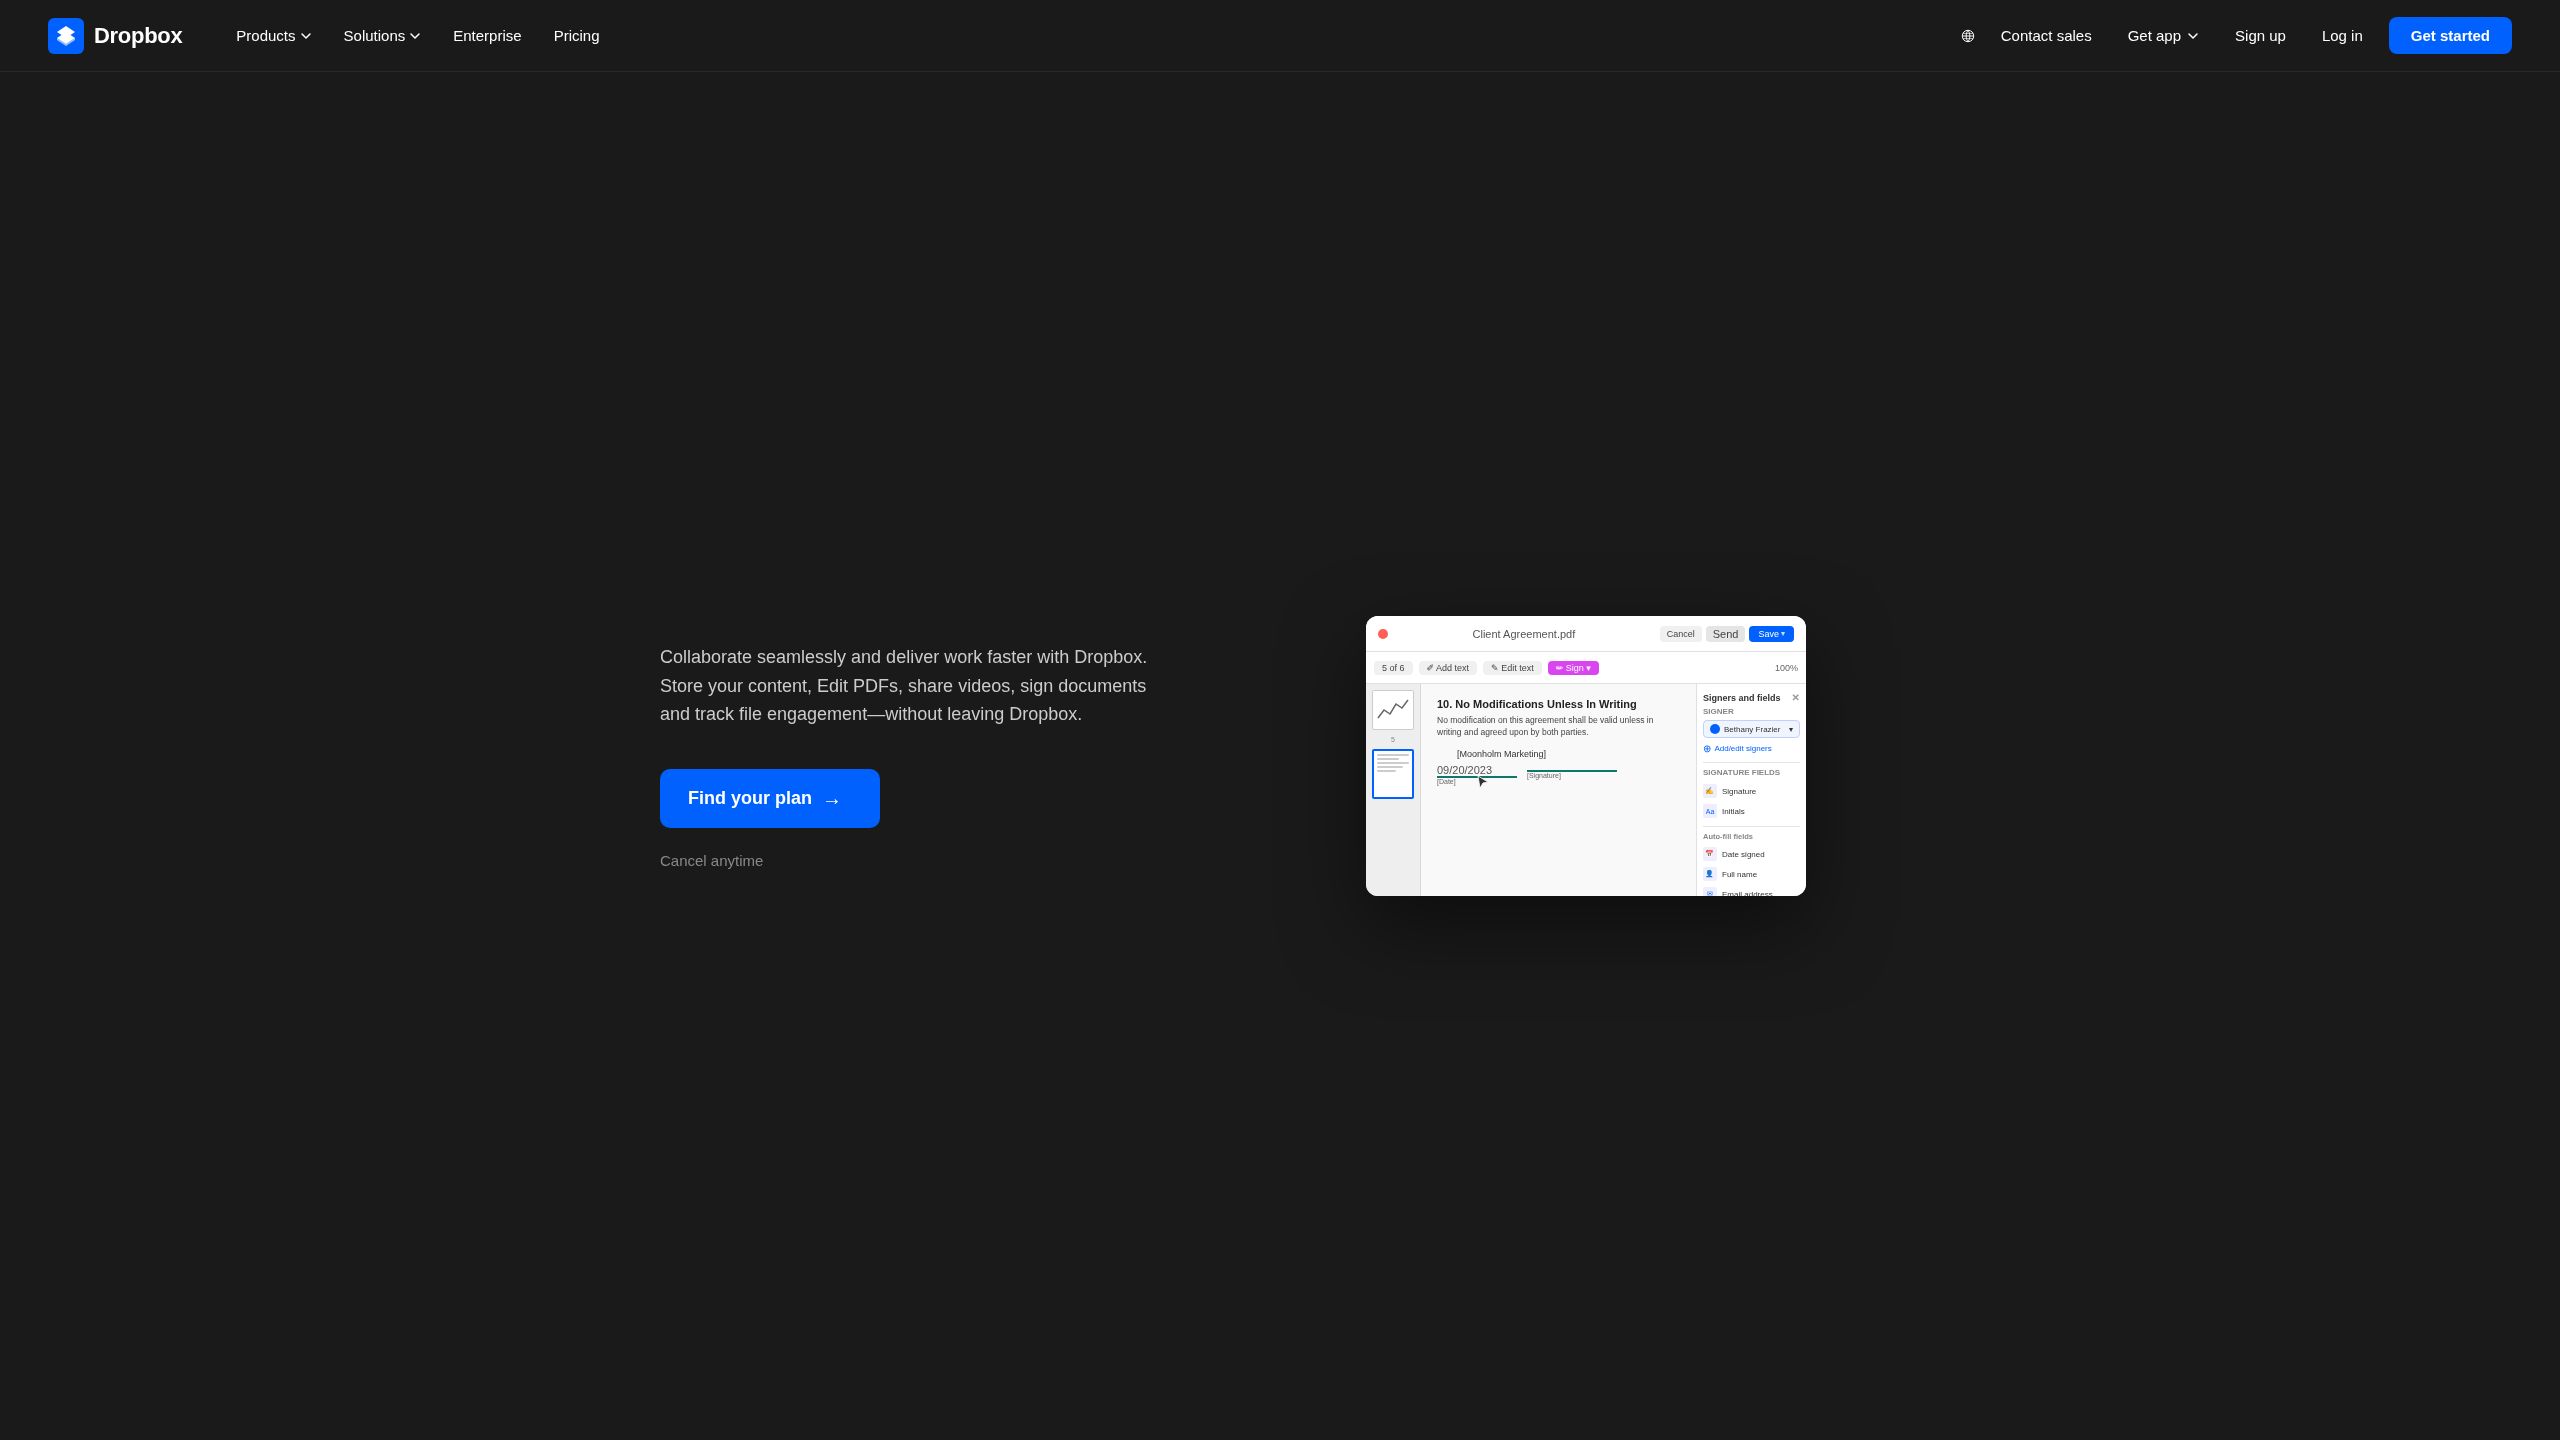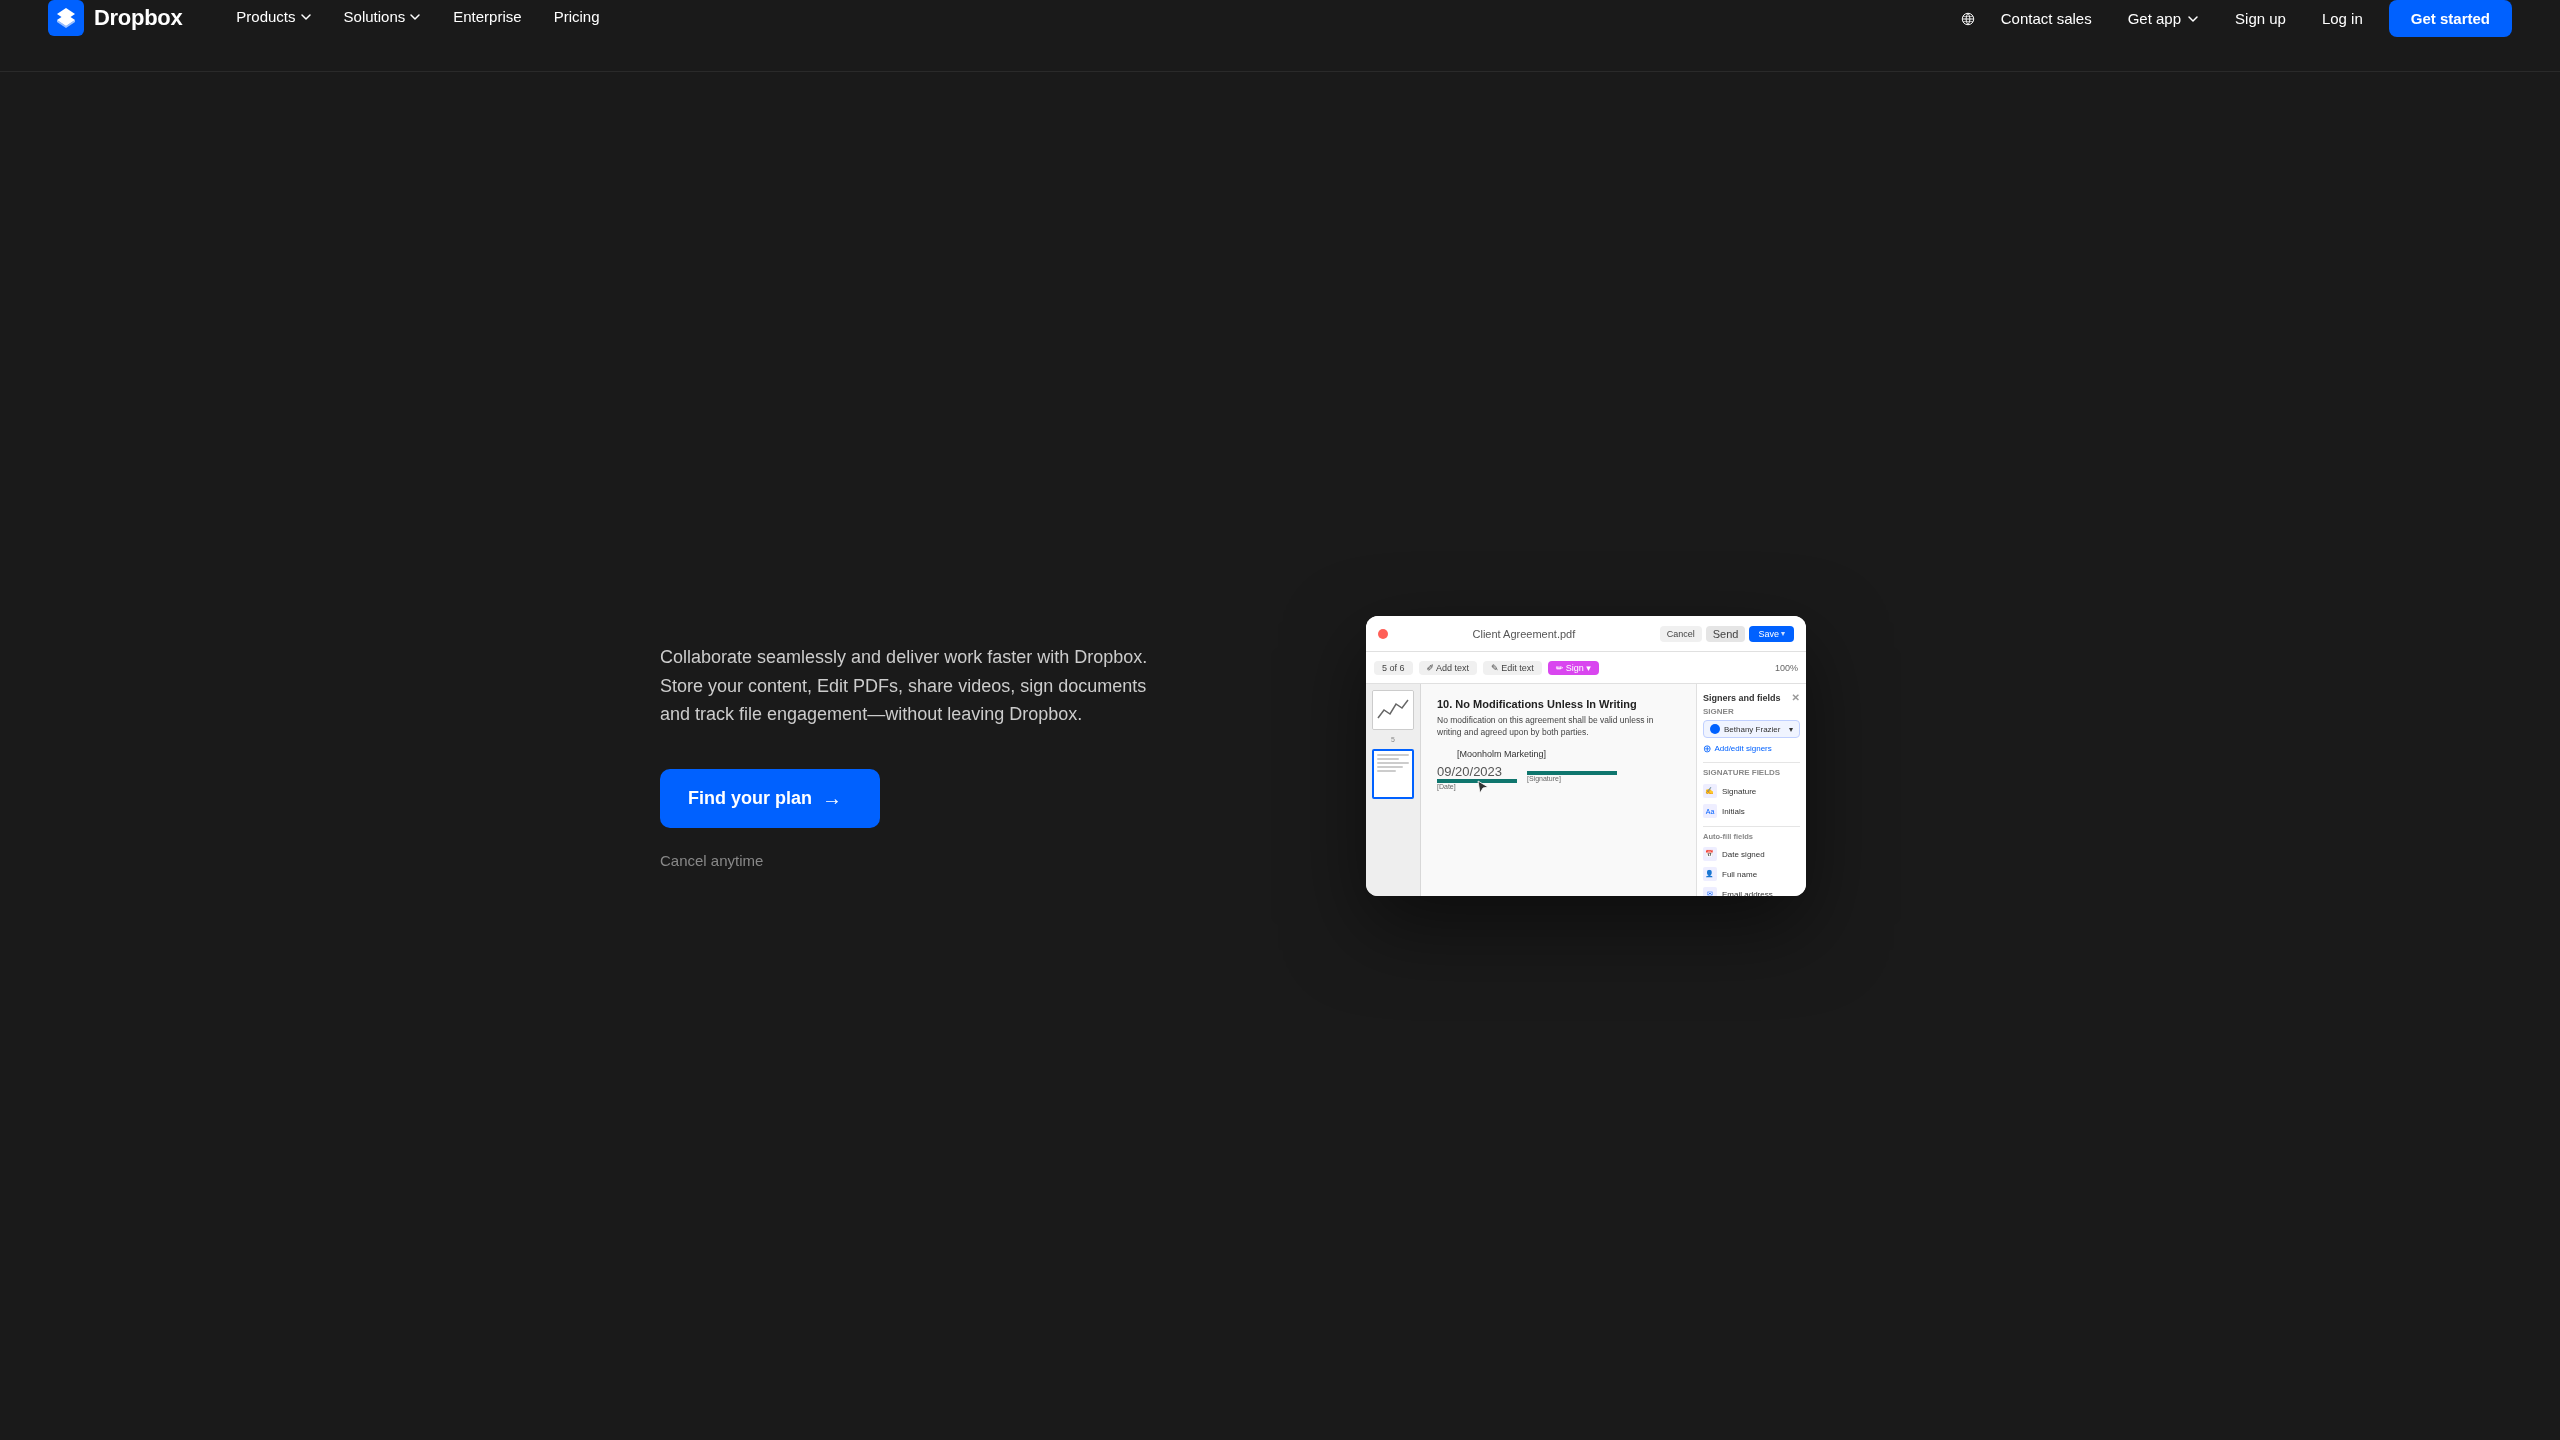--- a/index.html
+++ b/index.html
@@ -8,21 +8,21 @@
       font-family: -apple-system, BlinkMacSystemFont, 'Segoe UI', Helvetica, Arial, sans-serif;
       background-color: #1a1a1a;
       color: #ffffff;
       min-height: 100vh;
       overflow-x: hidden;
     }
 
     
     nav {
       display: flex;
-      align-items: flex-start;
+      align-items: center;
       padding: 0 48px;
       height: 72px;
       background-color: #1a1a1a;
       border-bottom: 1px solid #2a2a2a;
       position: relative;
       z-index: 10;
     }
 
     .nav-logo {
       display: flex;
@@ -316,22 +316,22 @@
       padding-left: 20px;
     }
 
     .mock-date-line {
       display: flex;
       gap: 10px;
       align-items: center;
     }
 
     .mock-field-line {
-      border-bottom: 4px solid #0f766e;
-      font-size: 13px;
+      border-bottom: 2px solid #0f766e;
+      font-size: 11px;
       color: #555;
       width: 80px;
     }
 
     .mock-field-label {
       font-size: 7px;
       color: #666;
     }
 
     .mock-sidebar-right {

